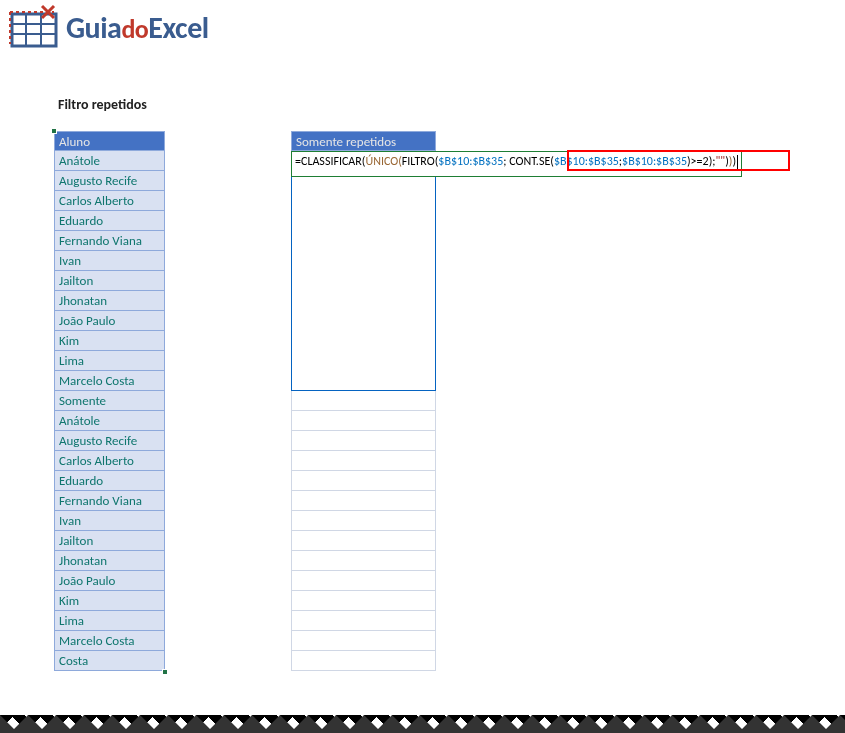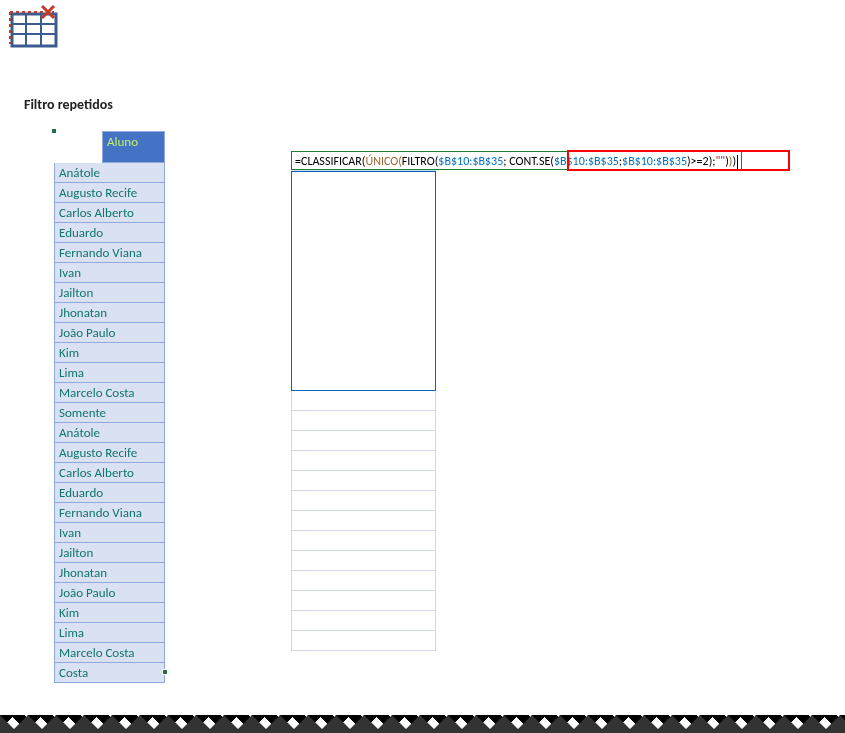--- a/index.html
+++ b/index.html
@@ -23,41 +23,40 @@
     font-size: 30px;
     font-weight: 700;
     color: #3a5c8f;
     letter-spacing: -0.5px;
   }
   .logo-text .do { color: #c0392b; font-weight: 600; font-size: 26px; }
   .section-title {
     font-weight: 700;
     font-size: 14px;
     color: #222;
-    margin: 46px 0 18px 24px;
+    margin: 46px 0 18px 58px;
   }
   .sheet {
     position: relative;
     margin-left: 54px;
   }
   .col {
     position: absolute;
     top: 0;
   }
   .colA { left: 0; width: 111px; }
   .colB { left: 237px; width: 145px; }
   .hdr {
     background: #4472c4;
-    color: #bef264;
+    color: #e5e5e5;
     font-size: 13px;
     padding: 2px 4px;
-    height: 32px;
+    height: 20px;
     line-height: 16px;
     border: 1px solid #8faadc;
-    margin-left: 48px;
   }
   .cell {
     font-size: 13px;
     color: #0f766e;
     background: #fff;
     padding: 1px 4px;
     height: 20px;
     line-height: 17px;
     border-left: 1px solid #d0d7e5;
     border-right: 1px solid #d0d7e5;
@@ -71,21 +70,21 @@
   .colA .hdr { border-top: 1px solid #8faadc; }
   .spill-box {
     position: absolute;
     border: 1px solid #1e7e34;
     background: #fff;
   }
   .formula-box {
     position: absolute;
     left: 237px;
     top: 20px;
-    height: 19px;
+    height: 26px;
     border: 1px solid #1e7e34;
     background: #fff;
     font-size: 12px;
     font-family: Calibri, Arial, sans-serif;
     padding: 1px 3px;
     line-height: 16px;
     white-space: nowrap;
   }
   .tok-black { color: #000; }
   .tok-blue { color: #0070c0; }
@@ -131,20 +130,23 @@
     <line x1="6" y1="30" x2="50" y2="30" stroke="#3a5c8f" stroke-width="2"></line>
     <line x1="20" y1="10" x2="20" y2="42" stroke="#3a5c8f" stroke-width="2"></line>
     <line x1="35" y1="10" x2="35" y2="42" stroke="#3a5c8f" stroke-width="2"></line>
     <path d="M4 8 L 48 8" stroke="#c0392b" stroke-width="2" stroke-dasharray="3 3" fill="none"></path>
     <path d="M4 8 L 4 40" stroke="#c0392b" stroke-width="2" stroke-dasharray="3 3" fill="none"></path>
     <g transform="translate(36,2)">
       <line x1="0" y1="0" x2="12" y2="12" stroke="#c0392b" stroke-width="3"></line>
       <line x1="12" y1="0" x2="0" y2="12" stroke="#c0392b" stroke-width="3"></line>
     </g>
   </svg>
+  <span class="logo-text">
+    <span>Guia</span><span class="do">do</span><span>Excel</span>
+  </span>
 </div>
 
 <div class="section-title">Filtro repetidos</div>
 
 <div class="sheet" style="height:560px;">
 
   <div class="col colA">
     <div class="hdr">Aluno</div>
     <div id="aluno-rows">
         <div class="cell">Anátole</div>
@@ -171,20 +173,21 @@
         <div class="cell">João Paulo</div>
         <div class="cell">Kim</div>
         <div class="cell">Lima</div>
         <div class="cell">Marcelo Costa</div>
         <div class="cell">Costa</div>
       </div>
     <div class="sel-handle" style="left:-3px;top:-3px;"></div>
   </div>
 
   <div class="col colB">
+    <div class="hdr">Somente repetidos</div>
     <div id="rep-rows">
         <div class="cell" style="visibility: hidden;"></div>
         <div class="cell">Augusto Recife</div>
         <div class="cell">Carlos Alberto</div>
         <div class="cell">Eduardo</div>
         <div class="cell">Fernando Viana</div>
         <div class="cell">Ivan</div>
         <div class="cell">Jailton</div>
         <div class="cell">Jhonatan</div>
         <div class="cell">João Paulo</div>

